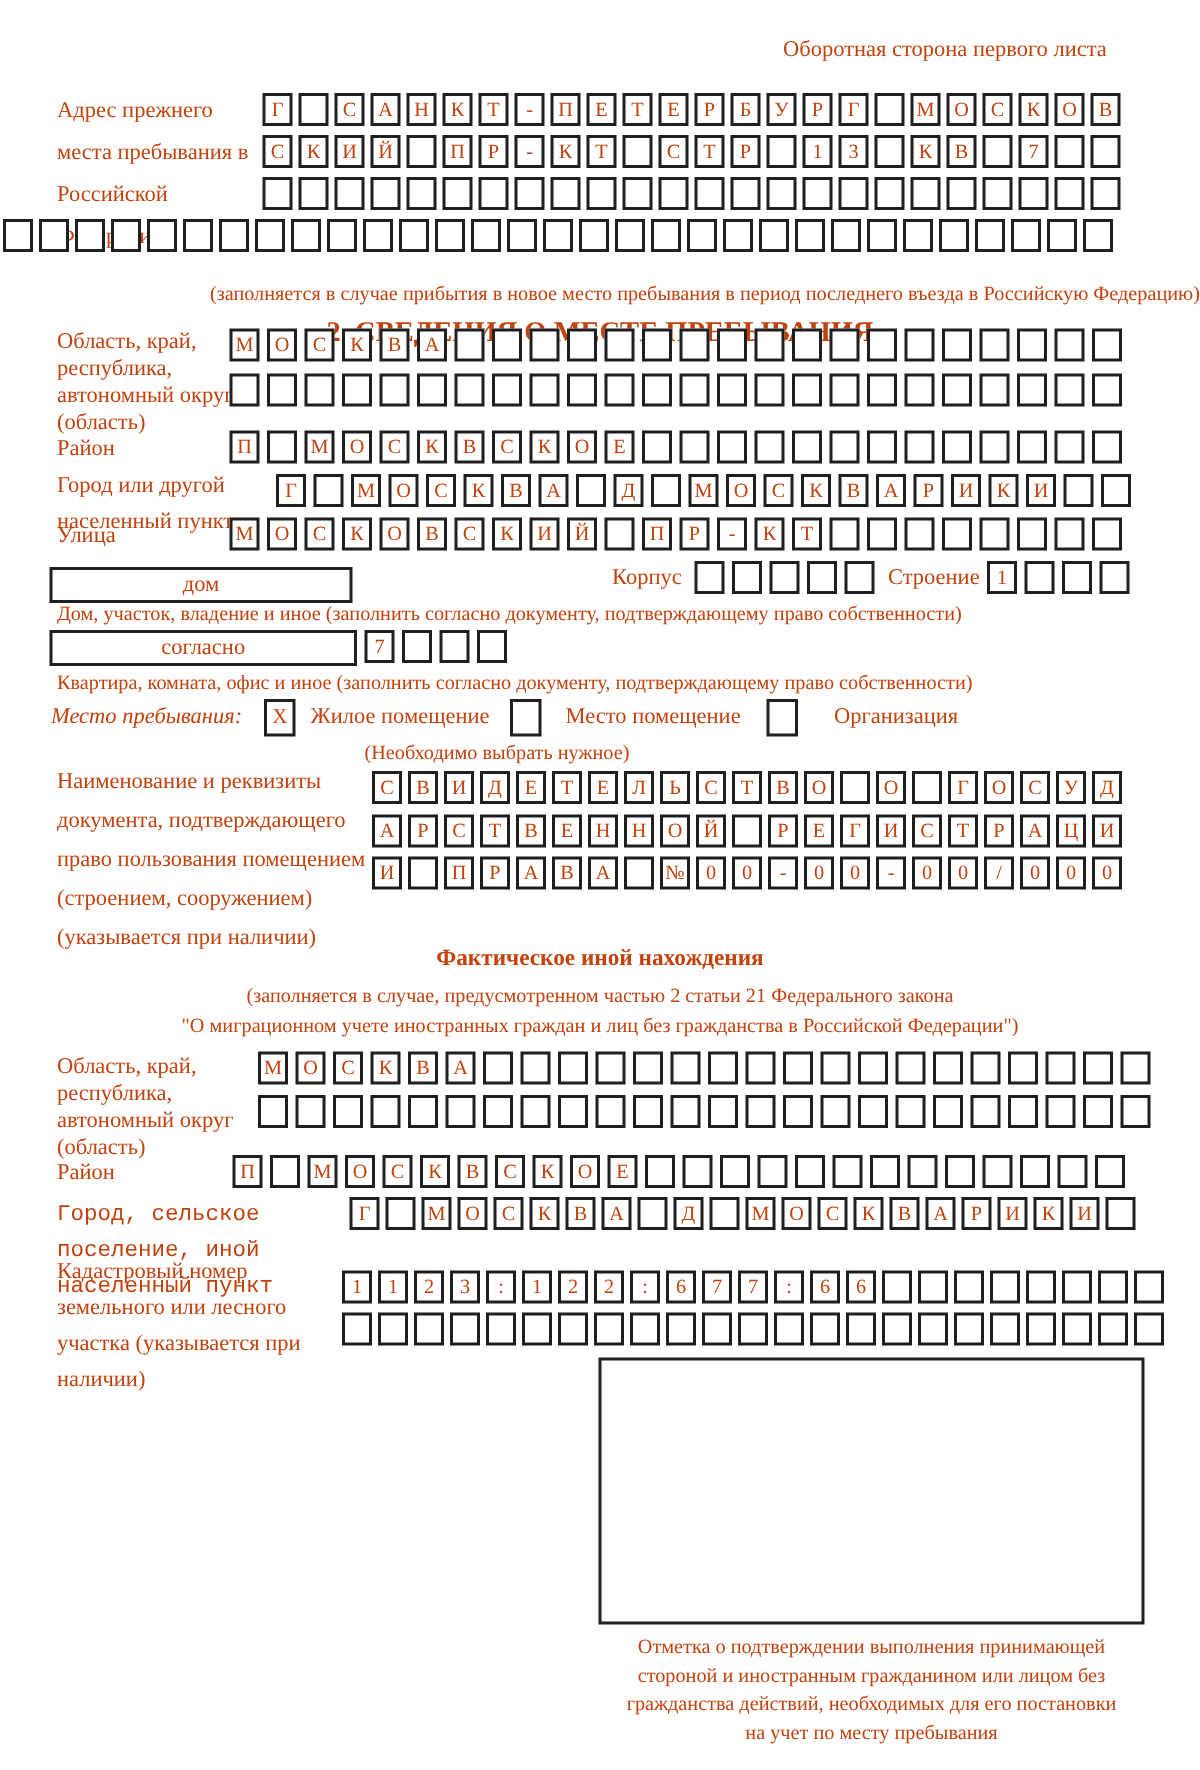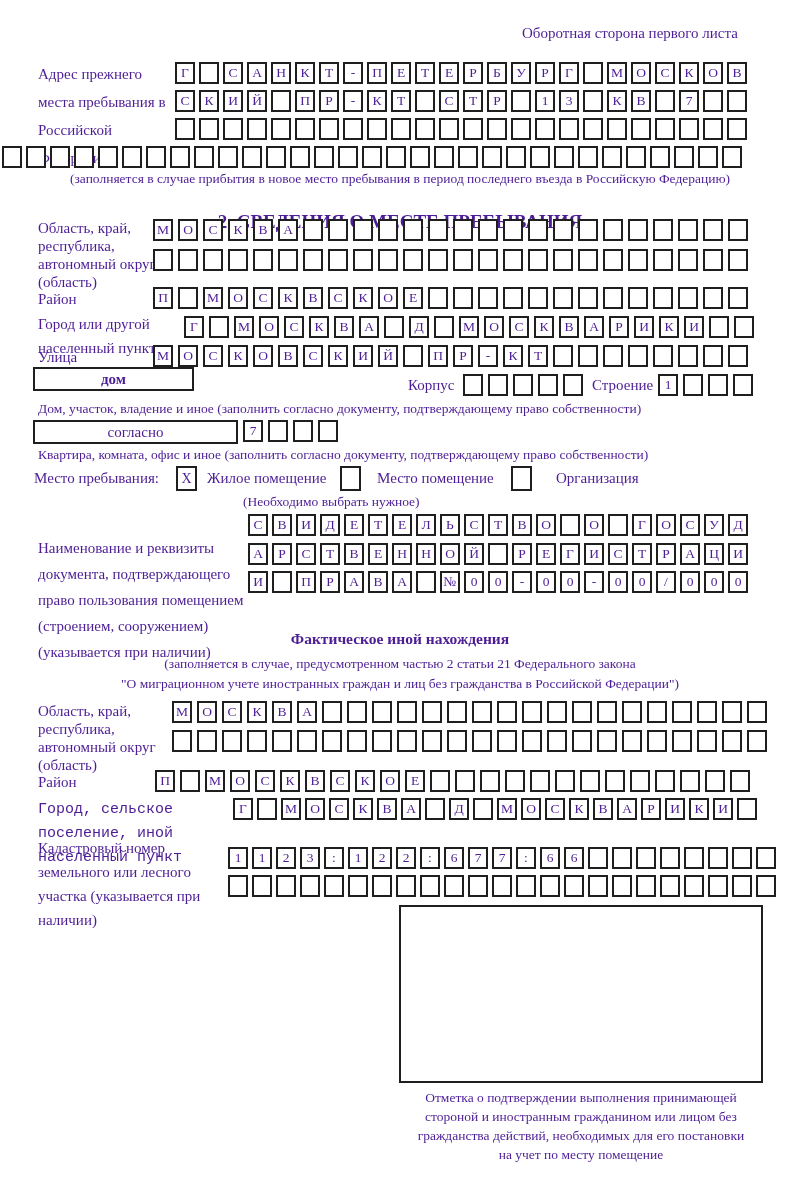--- a/index.html
+++ b/index.html
@@ -1,17 +1,17 @@
 <!DOCTYPE html>
 <html><head>
 <meta charset="utf-8">
 <style>
   html,body{margin:0;padding:0;background:#e8e8e8;}
   #page{position:relative;width:800px;height:1180px;margin:0 auto;background:#ffffff;
-        font-family:"Liberation Serif",serif;color:#4c1d95;overflow:hidden;}
+        font-family:"Liberation Serif",serif;color:#c2410c;overflow:hidden;}
   .abs{position:absolute;}
   .lbl{font-size:15px;line-height:19px;}
   .lh24{line-height:24px;}
   .lh26{line-height:26px;}
   .lh28{line-height:28px;}
   .note{font-size:13.5px;}
   .center{left:0;width:800px;text-align:center;}
   .bold{font-weight:bold;}
   .crow{position:absolute;white-space:nowrap;font-size:0;}
   .cell{display:inline-block;box-sizing:border-box;width:20px;height:22px;border:2px solid #1f1f1f;
@@ -30,58 +30,58 @@
 
 <div id="page">
 
   <div class="abs lbl" style="top:24px;left:522px;">Оборотная сторона первого листа</div>
 
   <div class="abs lbl lh28" style="top:60px;left:38px;width:135px;">Адрес прежнего места пребывания в Российской Федерации</div>
   <div class="crow tight" style="top:62px;left:175px;"><span class="cell">Г</span><span class="cell"></span><span class="cell">С</span><span class="cell">А</span><span class="cell">Н</span><span class="cell">К</span><span class="cell">Т</span><span class="cell">-</span><span class="cell">П</span><span class="cell">Е</span><span class="cell">Т</span><span class="cell">Е</span><span class="cell">Р</span><span class="cell">Б</span><span class="cell">У</span><span class="cell">Р</span><span class="cell">Г</span><span class="cell"></span><span class="cell">М</span><span class="cell">О</span><span class="cell">С</span><span class="cell">К</span><span class="cell">О</span><span class="cell">В</span></div>
   <div class="crow tight" style="top:90px;left:175px;"><span class="cell">С</span><span class="cell">К</span><span class="cell">И</span><span class="cell">Й</span><span class="cell"></span><span class="cell">П</span><span class="cell">Р</span><span class="cell">-</span><span class="cell">К</span><span class="cell">Т</span><span class="cell"></span><span class="cell">С</span><span class="cell">Т</span><span class="cell">Р</span><span class="cell"></span><span class="cell">1</span><span class="cell">3</span><span class="cell"></span><span class="cell">К</span><span class="cell">В</span><span class="cell"></span><span class="cell">7</span><span class="cell"></span><span class="cell"></span></div>
   <div class="crow tight" style="top:118px;left:175px;"><span class="cell"></span><span class="cell"></span><span class="cell"></span><span class="cell"></span><span class="cell"></span><span class="cell"></span><span class="cell"></span><span class="cell"></span><span class="cell"></span><span class="cell"></span><span class="cell"></span><span class="cell"></span><span class="cell"></span><span class="cell"></span><span class="cell"></span><span class="cell"></span><span class="cell"></span><span class="cell"></span><span class="cell"></span><span class="cell"></span><span class="cell"></span><span class="cell"></span><span class="cell"></span><span class="cell"></span></div>
   <div class="crow tight" style="top:146px;left:2px;"><span class="cell"></span><span class="cell"></span><span class="cell"></span><span class="cell"></span><span class="cell"></span><span class="cell"></span><span class="cell"></span><span class="cell"></span><span class="cell"></span><span class="cell"></span><span class="cell"></span><span class="cell"></span><span class="cell"></span><span class="cell"></span><span class="cell"></span><span class="cell"></span><span class="cell"></span><span class="cell"></span><span class="cell"></span><span class="cell"></span><span class="cell"></span><span class="cell"></span><span class="cell"></span><span class="cell"></span><span class="cell"></span><span class="cell"></span><span class="cell"></span><span class="cell"></span><span class="cell"></span><span class="cell"></span><span class="cell"></span></div>
-  <div class="abs note center" style="top:171px;">(заполняется в случае прибытия в новое место пребывания в период последнего въезда в Российскую Федерацию)</div>
+  <div class="abs note center" style="top:188px;text-align:right;">(заполняется в случае прибытия в новое место пребывания в период последнего въезда в Российскую Федерацию)</div>
 
   <div class="abs bold center" style="top:211px;font-size:19px;">2. СВЕДЕНИЯ О МЕСТЕ ПРЕБЫВАНИЯ</div>
 
   <div class="abs lbl" style="top:219px;left:38px;width:118px;line-height:18px;">Область, край, республика, автономный округ (область)</div>
   <div class="crow" style="top:219px;left:153px;"><span class="cell">М</span><span class="cell">О</span><span class="cell">С</span><span class="cell">К</span><span class="cell">В</span><span class="cell">А</span><span class="cell"></span><span class="cell"></span><span class="cell"></span><span class="cell"></span><span class="cell"></span><span class="cell"></span><span class="cell"></span><span class="cell"></span><span class="cell"></span><span class="cell"></span><span class="cell"></span><span class="cell"></span><span class="cell"></span><span class="cell"></span><span class="cell"></span><span class="cell"></span><span class="cell"></span><span class="cell"></span></div>
   <div class="crow" style="top:249px;left:153px;"><span class="cell"></span><span class="cell"></span><span class="cell"></span><span class="cell"></span><span class="cell"></span><span class="cell"></span><span class="cell"></span><span class="cell"></span><span class="cell"></span><span class="cell"></span><span class="cell"></span><span class="cell"></span><span class="cell"></span><span class="cell"></span><span class="cell"></span><span class="cell"></span><span class="cell"></span><span class="cell"></span><span class="cell"></span><span class="cell"></span><span class="cell"></span><span class="cell"></span><span class="cell"></span><span class="cell"></span></div>
 
   <div class="abs lbl" style="top:290px;left:38px;">Район</div>
   <div class="crow" style="top:287px;left:153px;"><span class="cell">П</span><span class="cell"></span><span class="cell">М</span><span class="cell">О</span><span class="cell">С</span><span class="cell">К</span><span class="cell">В</span><span class="cell">С</span><span class="cell">К</span><span class="cell">О</span><span class="cell">Е</span><span class="cell"></span><span class="cell"></span><span class="cell"></span><span class="cell"></span><span class="cell"></span><span class="cell"></span><span class="cell"></span><span class="cell"></span><span class="cell"></span><span class="cell"></span><span class="cell"></span><span class="cell"></span><span class="cell"></span></div>
 
   <div class="abs lbl lh24" style="top:312px;left:38px;width:145px;">Город или другой населенный пункт</div>
   <div class="crow" style="top:316px;left:184px;"><span class="cell">Г</span><span class="cell"></span><span class="cell">М</span><span class="cell">О</span><span class="cell">С</span><span class="cell">К</span><span class="cell">В</span><span class="cell">А</span><span class="cell"></span><span class="cell">Д</span><span class="cell"></span><span class="cell">М</span><span class="cell">О</span><span class="cell">С</span><span class="cell">К</span><span class="cell">В</span><span class="cell">А</span><span class="cell">Р</span><span class="cell">И</span><span class="cell">К</span><span class="cell">И</span><span class="cell"></span><span class="cell"></span></div>
 
   <div class="abs lbl" style="top:348px;left:38px;">Улица</div>
   <div class="crow" style="top:345px;left:153px;"><span class="cell">М</span><span class="cell">О</span><span class="cell">С</span><span class="cell">К</span><span class="cell">О</span><span class="cell">В</span><span class="cell">С</span><span class="cell">К</span><span class="cell">И</span><span class="cell">Й</span><span class="cell"></span><span class="cell">П</span><span class="cell">Р</span><span class="cell">-</span><span class="cell">К</span><span class="cell">Т</span><span class="cell"></span><span class="cell"></span><span class="cell"></span><span class="cell"></span><span class="cell"></span><span class="cell"></span><span class="cell"></span><span class="cell"></span></div>
 
-  <div class="widebox" style="top:367px;left:33px;width:161px;font-weight:bold;">дом</div>
+  <div class="widebox" style="top:378px;left:33px;width:202px;">дом</div>
   <div class="abs inline-lbl" style="top:377px;left:408px;">Корпус</div>
   <div class="crow" style="top:374px;left:463px;"><span class="cell"></span><span class="cell"></span><span class="cell"></span><span class="cell"></span><span class="cell"></span></div>
   <div class="abs inline-lbl" style="top:377px;left:592px;">Строение</div>
   <div class="crow" style="top:374px;left:658px;"><span class="cell">1</span><span class="cell"></span><span class="cell"></span><span class="cell"></span></div>
   <div class="abs note" style="top:401px;left:38px;">Дом, участок, владение и иное (заполнить согласно документу, подтверждающему право собственности)</div>
 
   <div class="widebox" style="top:420px;left:33px;width:205px;">согласно</div>
   <div class="crow" style="top:420px;left:243px;"><span class="cell">7</span><span class="cell"></span><span class="cell"></span><span class="cell"></span></div>
   <div class="abs note" style="top:447px;left:38px;">Квартира, комната, офис и иное (заполнить согласно документу, подтверждающему право собственности)</div>
 
-  <div class="abs inline-lbl" style="top:470px;left:34px;">Место пребывания:</div>
+  <div class="abs inline-lbl" style="top:470px;left:34px;font-style:italic;">Место пребывания:</div>
   <span class="abs checkbox" style="top:466px;left:176px;">X</span>
   <div class="abs inline-lbl" style="top:470px;left:207px;">Жилое помещение</div>
   <span class="abs checkbox" style="top:466px;left:340px;"></span>
   <div class="abs inline-lbl" style="top:470px;left:377px;">Место помещение</div>
   <span class="abs checkbox" style="top:466px;left:511px;"></span>
   <div class="abs inline-lbl" style="top:470px;left:556px;">Организация</div>
   <div class="abs note" style="top:494px;left:243px;">(Необходимо выбрать нужное)</div>
 
-  <div class="abs lbl lh26" style="top:535px;left:38px;width:208px;">Наименование и реквизиты документа, подтверждающего право пользования помещением (строением, сооружением) (указывается при наличии)</div>
+  <div class="abs lbl lh26" style="top:508px;left:38px;width:208px;">Наименование и реквизиты документа, подтверждающего право пользования помещением (строением, сооружением) (указывается при наличии)</div>
   <div class="crow tight" style="top:514px;left:248px;"><span class="cell">С</span><span class="cell">В</span><span class="cell">И</span><span class="cell">Д</span><span class="cell">Е</span><span class="cell">Т</span><span class="cell">Е</span><span class="cell">Л</span><span class="cell">Ь</span><span class="cell">С</span><span class="cell">Т</span><span class="cell">В</span><span class="cell">О</span><span class="cell"></span><span class="cell">О</span><span class="cell"></span><span class="cell">Г</span><span class="cell">О</span><span class="cell">С</span><span class="cell">У</span><span class="cell">Д</span></div>
   <div class="crow tight" style="top:543px;left:248px;"><span class="cell">А</span><span class="cell">Р</span><span class="cell">С</span><span class="cell">Т</span><span class="cell">В</span><span class="cell">Е</span><span class="cell">Н</span><span class="cell">Н</span><span class="cell">О</span><span class="cell">Й</span><span class="cell"></span><span class="cell">Р</span><span class="cell">Е</span><span class="cell">Г</span><span class="cell">И</span><span class="cell">С</span><span class="cell">Т</span><span class="cell">Р</span><span class="cell">А</span><span class="cell">Ц</span><span class="cell">И</span></div>
   <div class="crow tight" style="top:571px;left:248px;"><span class="cell">И</span><span class="cell"></span><span class="cell">П</span><span class="cell">Р</span><span class="cell">А</span><span class="cell">В</span><span class="cell">А</span><span class="cell"></span><span class="cell">№</span><span class="cell">0</span><span class="cell">0</span><span class="cell">-</span><span class="cell">0</span><span class="cell">0</span><span class="cell">-</span><span class="cell">0</span><span class="cell">0</span><span class="cell">/</span><span class="cell">0</span><span class="cell">0</span><span class="cell">0</span></div>
 
   <div class="abs bold center" style="top:630px;font-size:15.5px;">Фактическое иной нахождения</div>
   <div class="abs note center" style="top:656px;">(заполняется в случае, предусмотренном частью 2 статьи 21 Федерального закона</div>
   <div class="abs note center" style="top:676px;">"О миграционном учете иностранных граждан и лиц без гражданства в Российской Федерации")</div>
 
   <div class="abs lbl" style="top:702px;left:38px;width:128px;line-height:18px;">Область, край, республика, автономный округ (область)</div>
   <div class="crow" style="top:701px;left:172px;"><span class="cell">М</span><span class="cell">О</span><span class="cell">С</span><span class="cell">К</span><span class="cell">В</span><span class="cell">А</span><span class="cell"></span><span class="cell"></span><span class="cell"></span><span class="cell"></span><span class="cell"></span><span class="cell"></span><span class="cell"></span><span class="cell"></span><span class="cell"></span><span class="cell"></span><span class="cell"></span><span class="cell"></span><span class="cell"></span><span class="cell"></span><span class="cell"></span><span class="cell"></span><span class="cell"></span><span class="cell"></span></div>
@@ -94,15 +94,15 @@
   <div class="crow tight" style="top:798px;left:233px;"><span class="cell">Г</span><span class="cell"></span><span class="cell">М</span><span class="cell">О</span><span class="cell">С</span><span class="cell">К</span><span class="cell">В</span><span class="cell">А</span><span class="cell"></span><span class="cell">Д</span><span class="cell"></span><span class="cell">М</span><span class="cell">О</span><span class="cell">С</span><span class="cell">К</span><span class="cell">В</span><span class="cell">А</span><span class="cell">Р</span><span class="cell">И</span><span class="cell">К</span><span class="cell">И</span><span class="cell"></span></div>
 
   <div class="abs lbl lh24" style="top:836px;left:38px;width:175px;">Кадастровый номер земельного или лесного участка (указывается при наличии)</div>
   <div class="crow tight" style="top:847px;left:228px;"><span class="cell">1</span><span class="cell">1</span><span class="cell">2</span><span class="cell">3</span><span class="cell">:</span><span class="cell">1</span><span class="cell">2</span><span class="cell">2</span><span class="cell">:</span><span class="cell">6</span><span class="cell">7</span><span class="cell">7</span><span class="cell">:</span><span class="cell">6</span><span class="cell">6</span><span class="cell"></span><span class="cell"></span><span class="cell"></span><span class="cell"></span><span class="cell"></span><span class="cell"></span><span class="cell"></span><span class="cell"></span></div>
   <div class="crow tight" style="top:875px;left:228px;"><span class="cell"></span><span class="cell"></span><span class="cell"></span><span class="cell"></span><span class="cell"></span><span class="cell"></span><span class="cell"></span><span class="cell"></span><span class="cell"></span><span class="cell"></span><span class="cell"></span><span class="cell"></span><span class="cell"></span><span class="cell"></span><span class="cell"></span><span class="cell"></span><span class="cell"></span><span class="cell"></span><span class="cell"></span><span class="cell"></span><span class="cell"></span><span class="cell"></span><span class="cell"></span></div>
 
   <div class="stamp" style="top:905px;left:399px;width:364px;height:178px;"></div>
   <div class="abs note" style="top:1090px;left:399px;width:364px;text-align:center;">Отметка о подтверждении выполнения принимающей</div>
   <div class="abs note" style="top:1109px;left:399px;width:364px;text-align:center;">стороной и иностранным гражданином или лицом без</div>
   <div class="abs note" style="top:1128px;left:399px;width:364px;text-align:center;">гражданства действий, необходимых для его постановки</div>
-  <div class="abs note" style="top:1147px;left:399px;width:364px;text-align:center;">на учет по месту помещение</div>
+  <div class="abs note" style="top:1147px;left:399px;width:364px;text-align:center;">на учет по месту пребывания</div>
 
 </div>
 
 </body></html>

